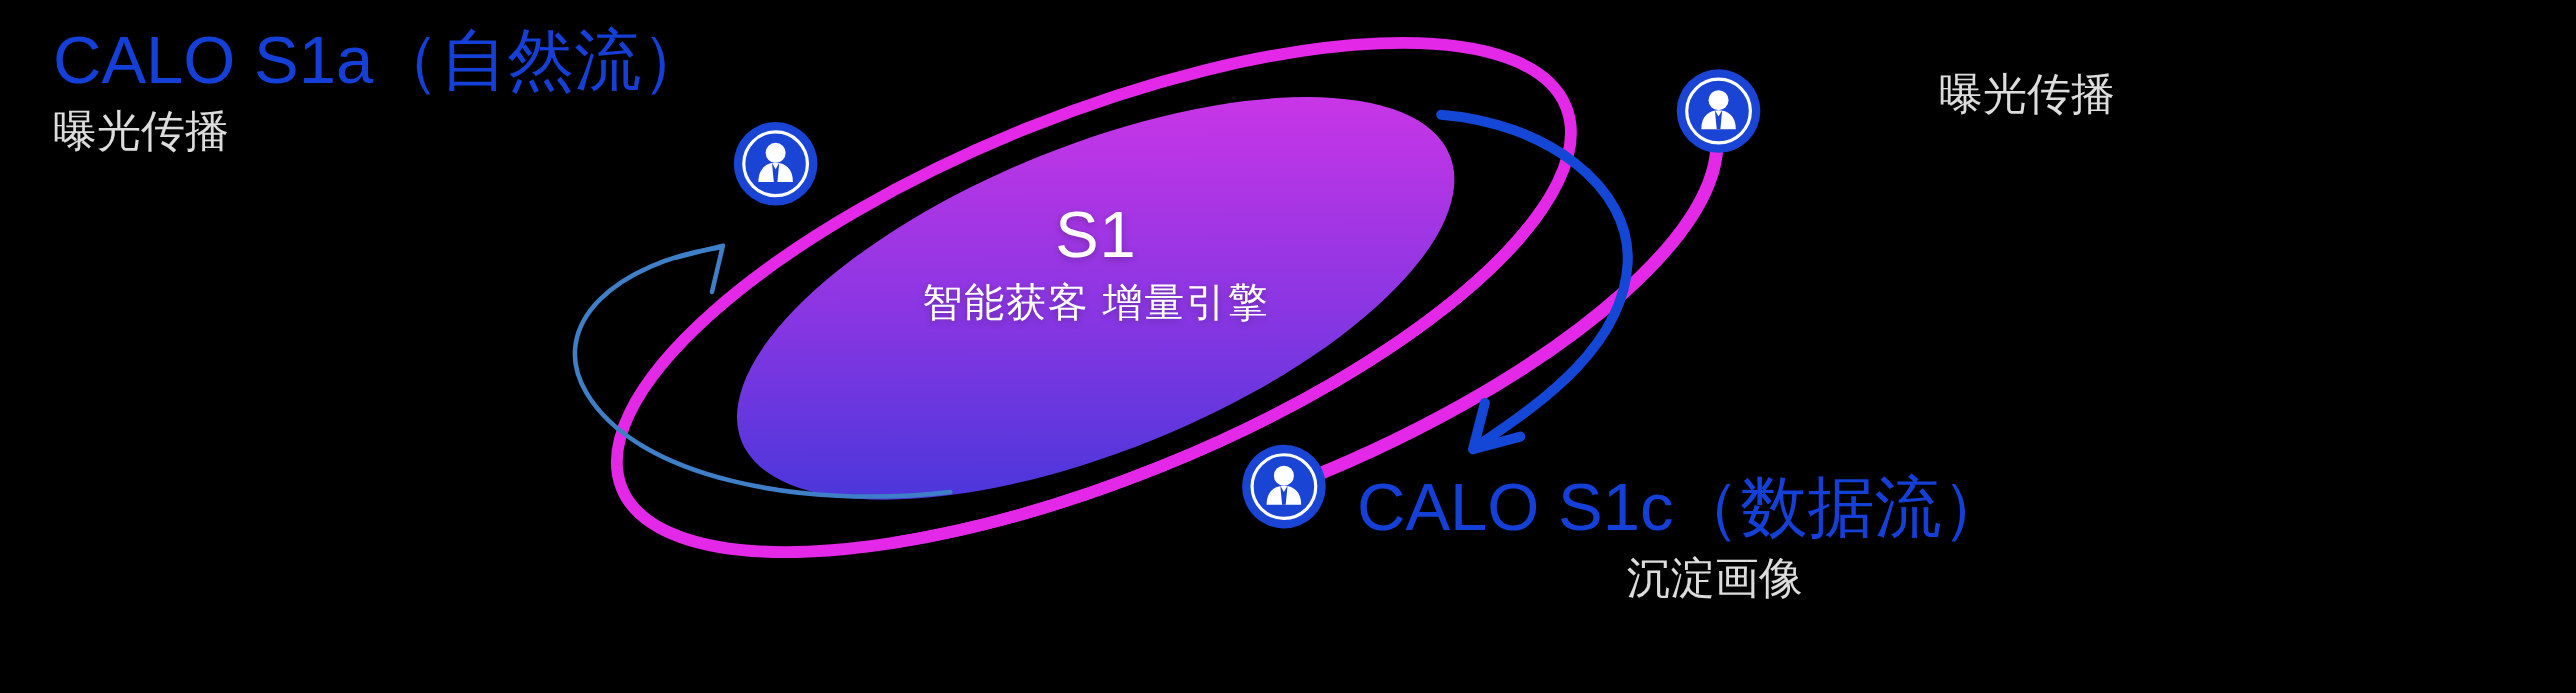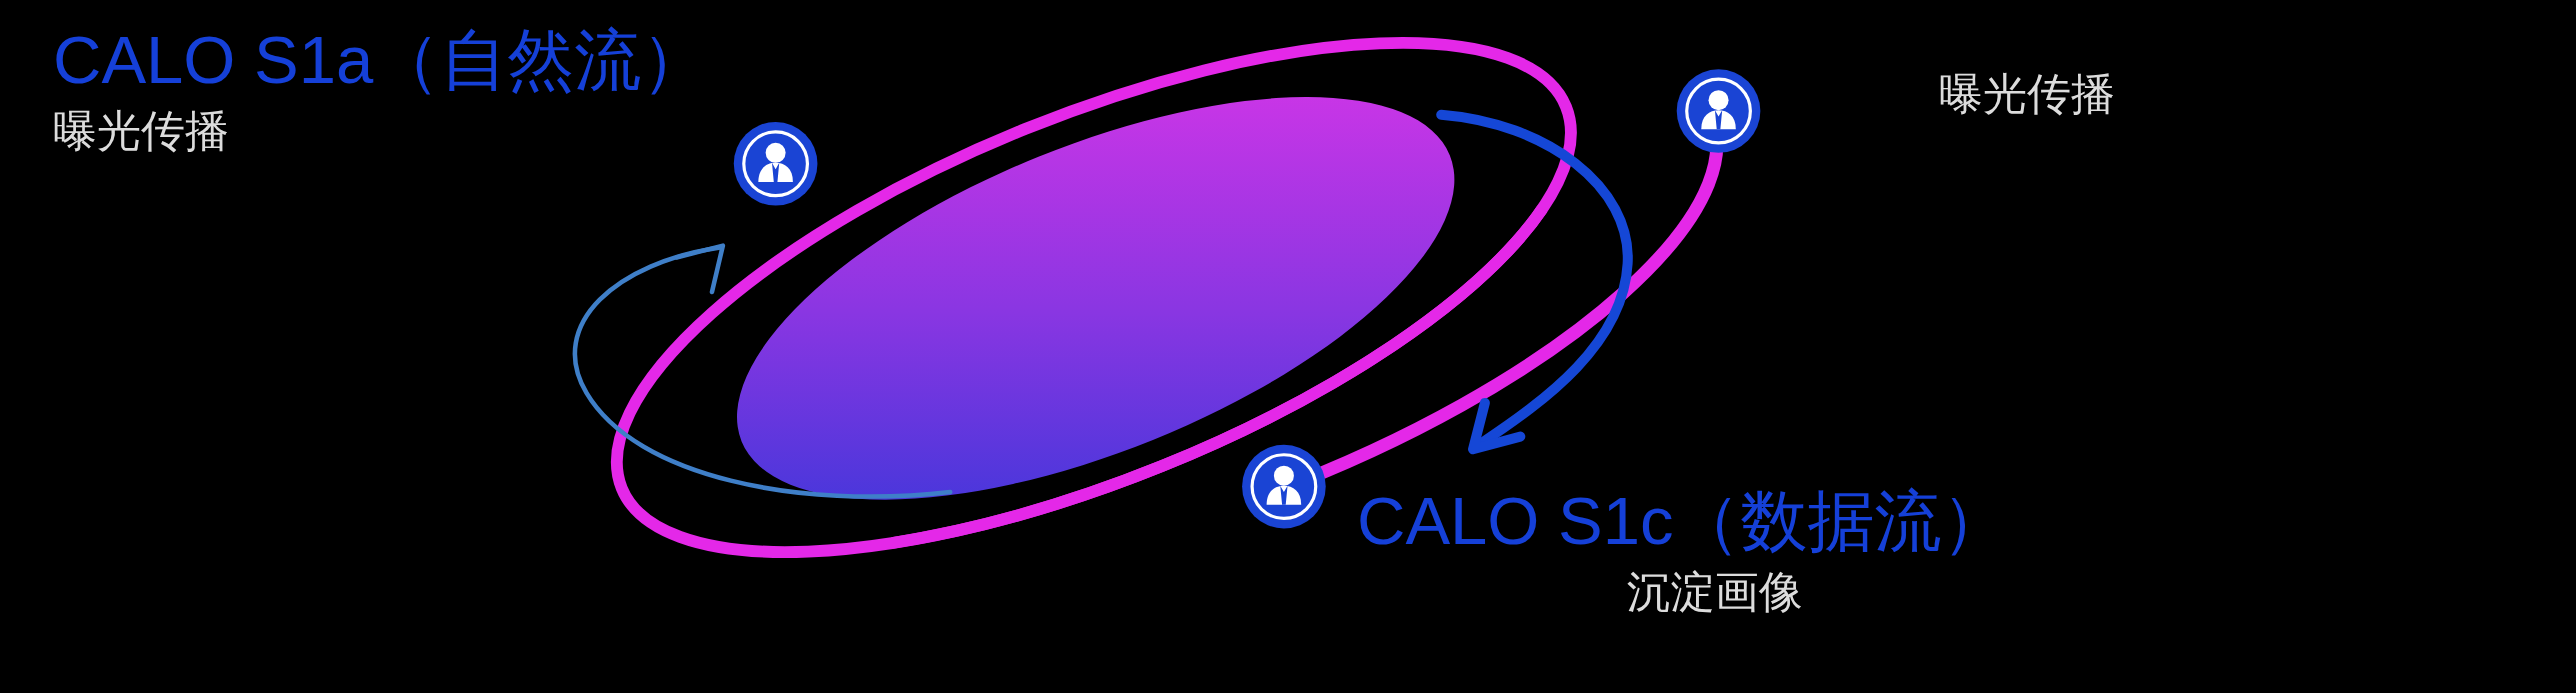--- a/index.html
+++ b/index.html
@@ -174,21 +174,25 @@
 
     <div class="flow-label" style="left:53px; top:25.5px;">
       <div class="flow-title">CALO S1a（自然流）</div>
       <div class="flow-sub" style="text-align:left; padding-right:25.5px;">曝光传播</div>
     </div>
 
     <div class="flow-label" style="left:1823px; top:56px;">
       <div class="flow-sub sub-right" style="padding-left:116px;">曝光传播</div>
     </div>
 
-    <div class="flow-label" style="left:1357px; top:487px;">
+    <div class="flow-label" style="left:1357px; top:473px;">
       <div class="flow-title">CALO S1c（数据流）</div>
       <div class="flow-sub sub-right" style="padding-left:64px;text-align:center;">沉淀画像</div>
     </div>
 
+    <div class="core-text" style="left:823px; top:202px; width:546px;">
+      <div class="core-title">S1</div>
+      <div class="core-sub">智能获客  增量引擎</div>
+    </div>
 
   </div>
 </div>
 
 
 </body></html>

